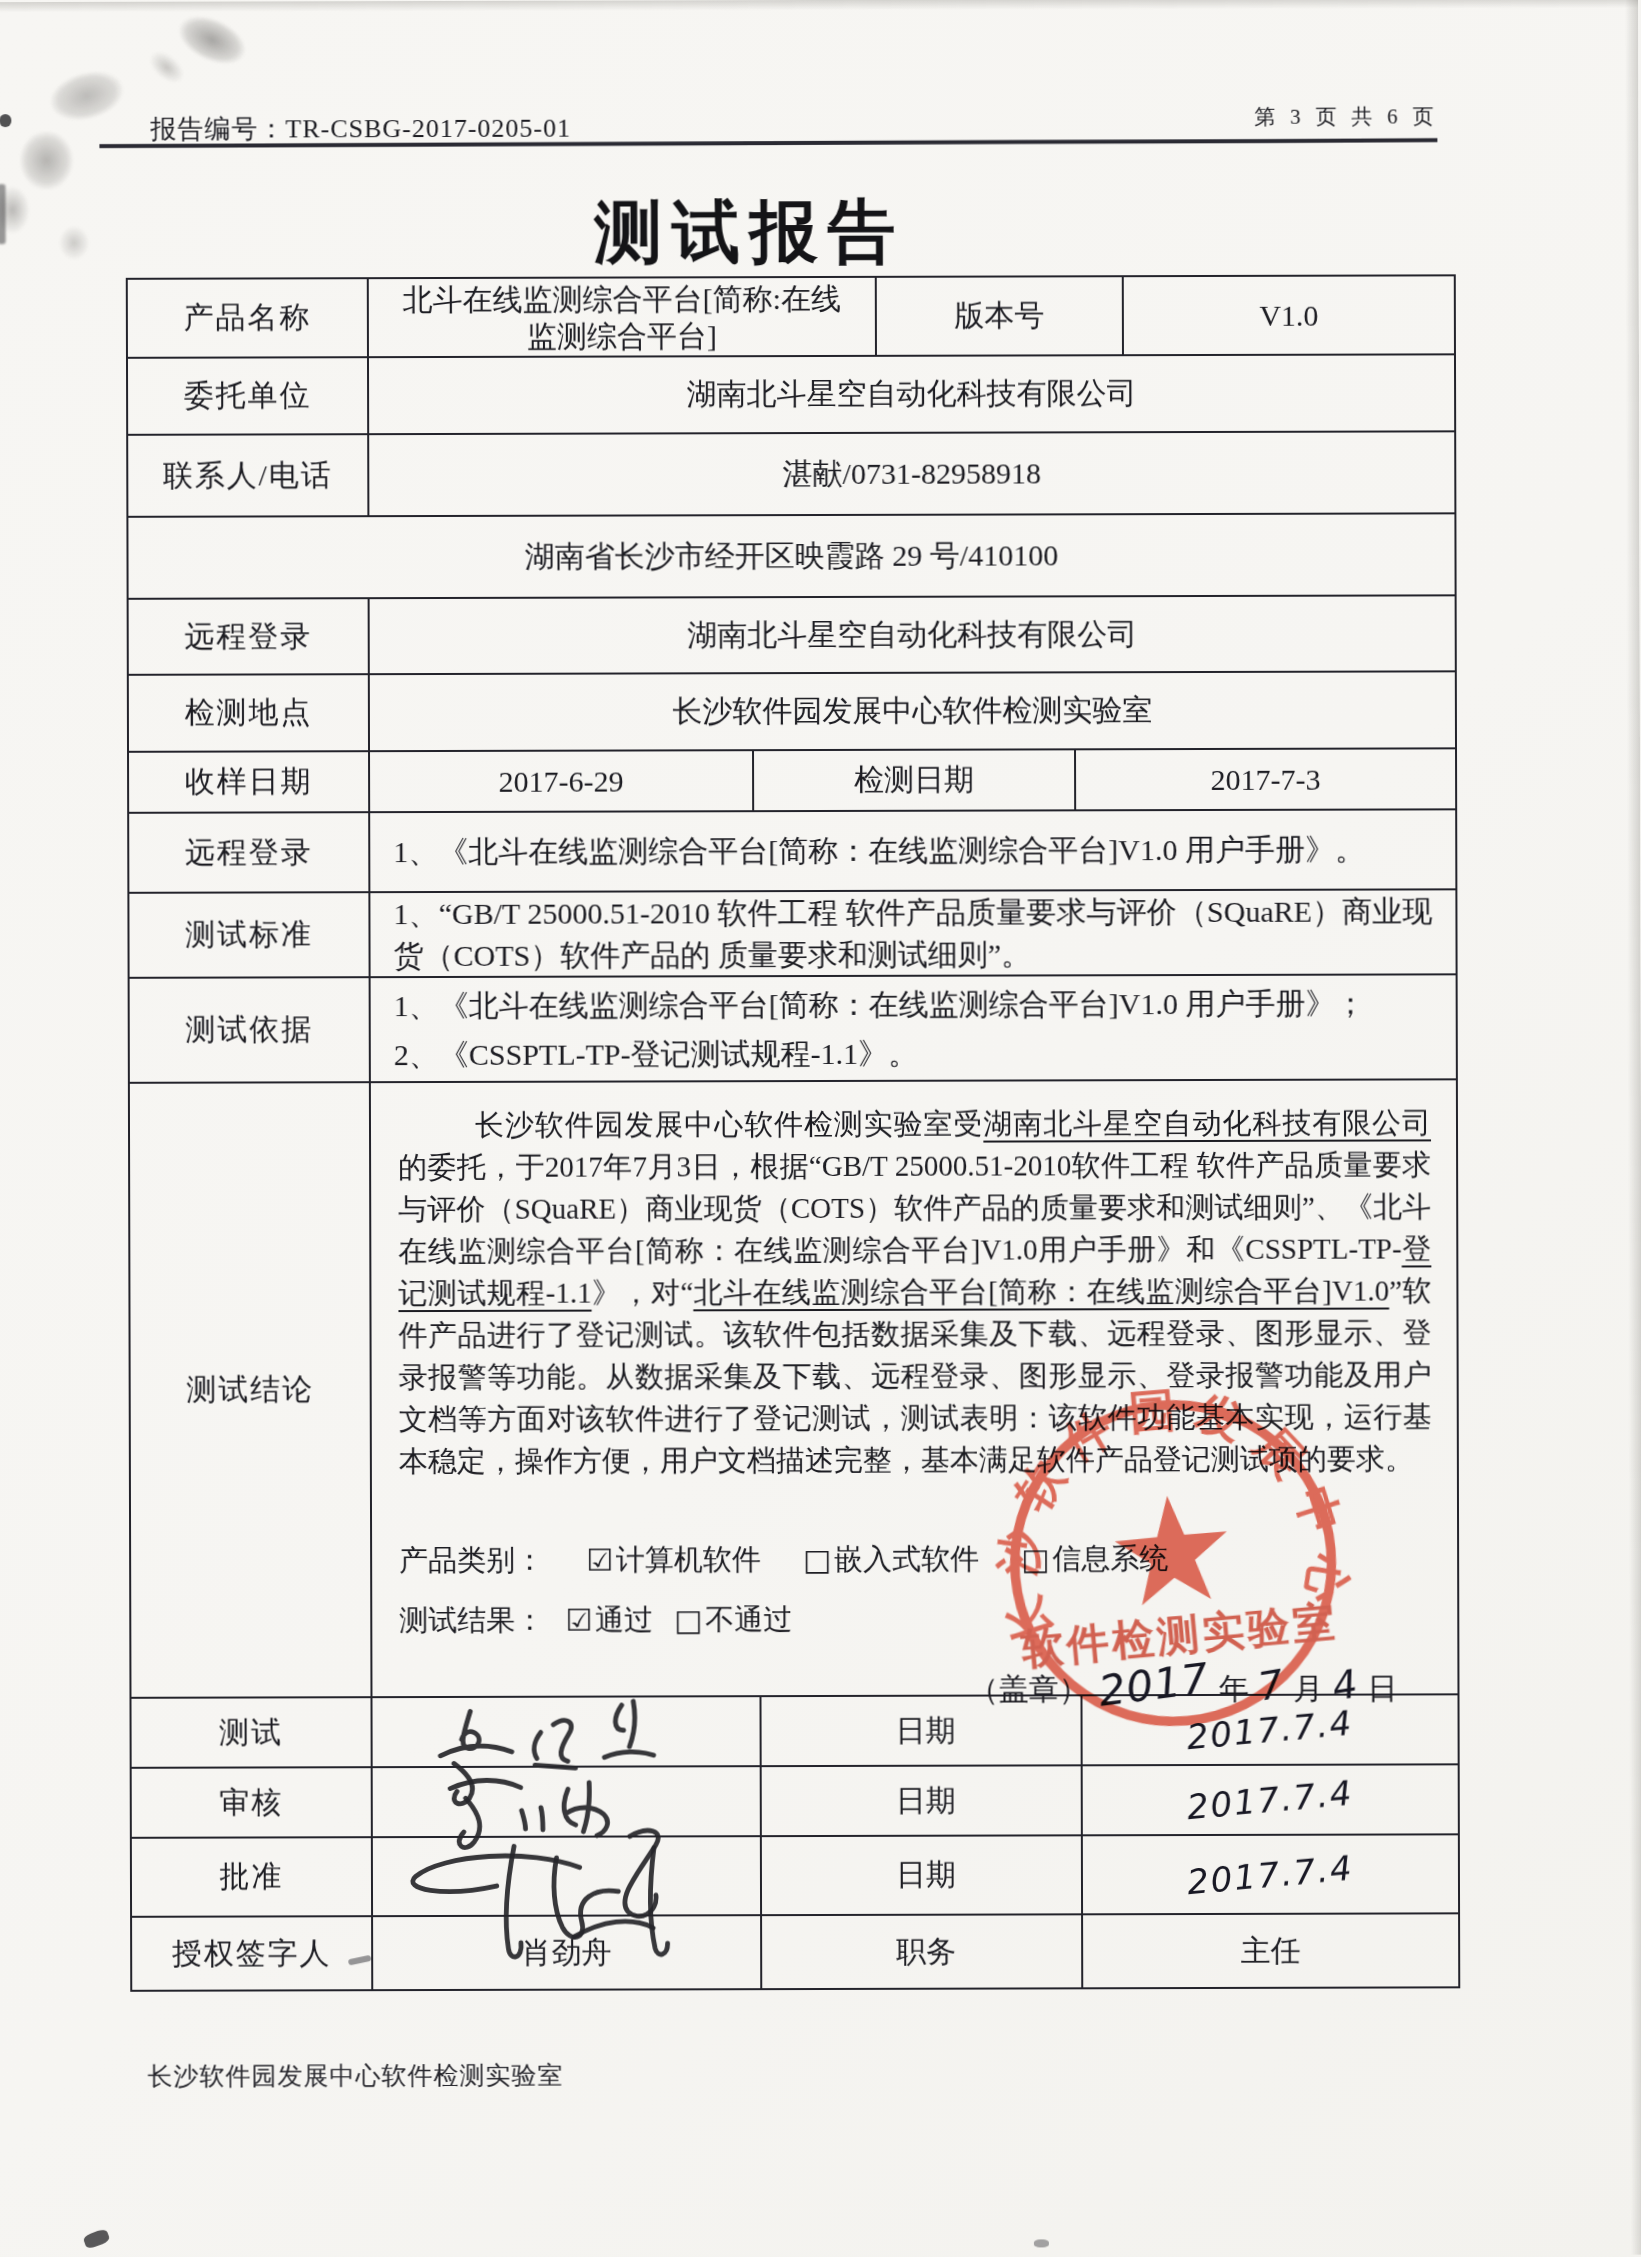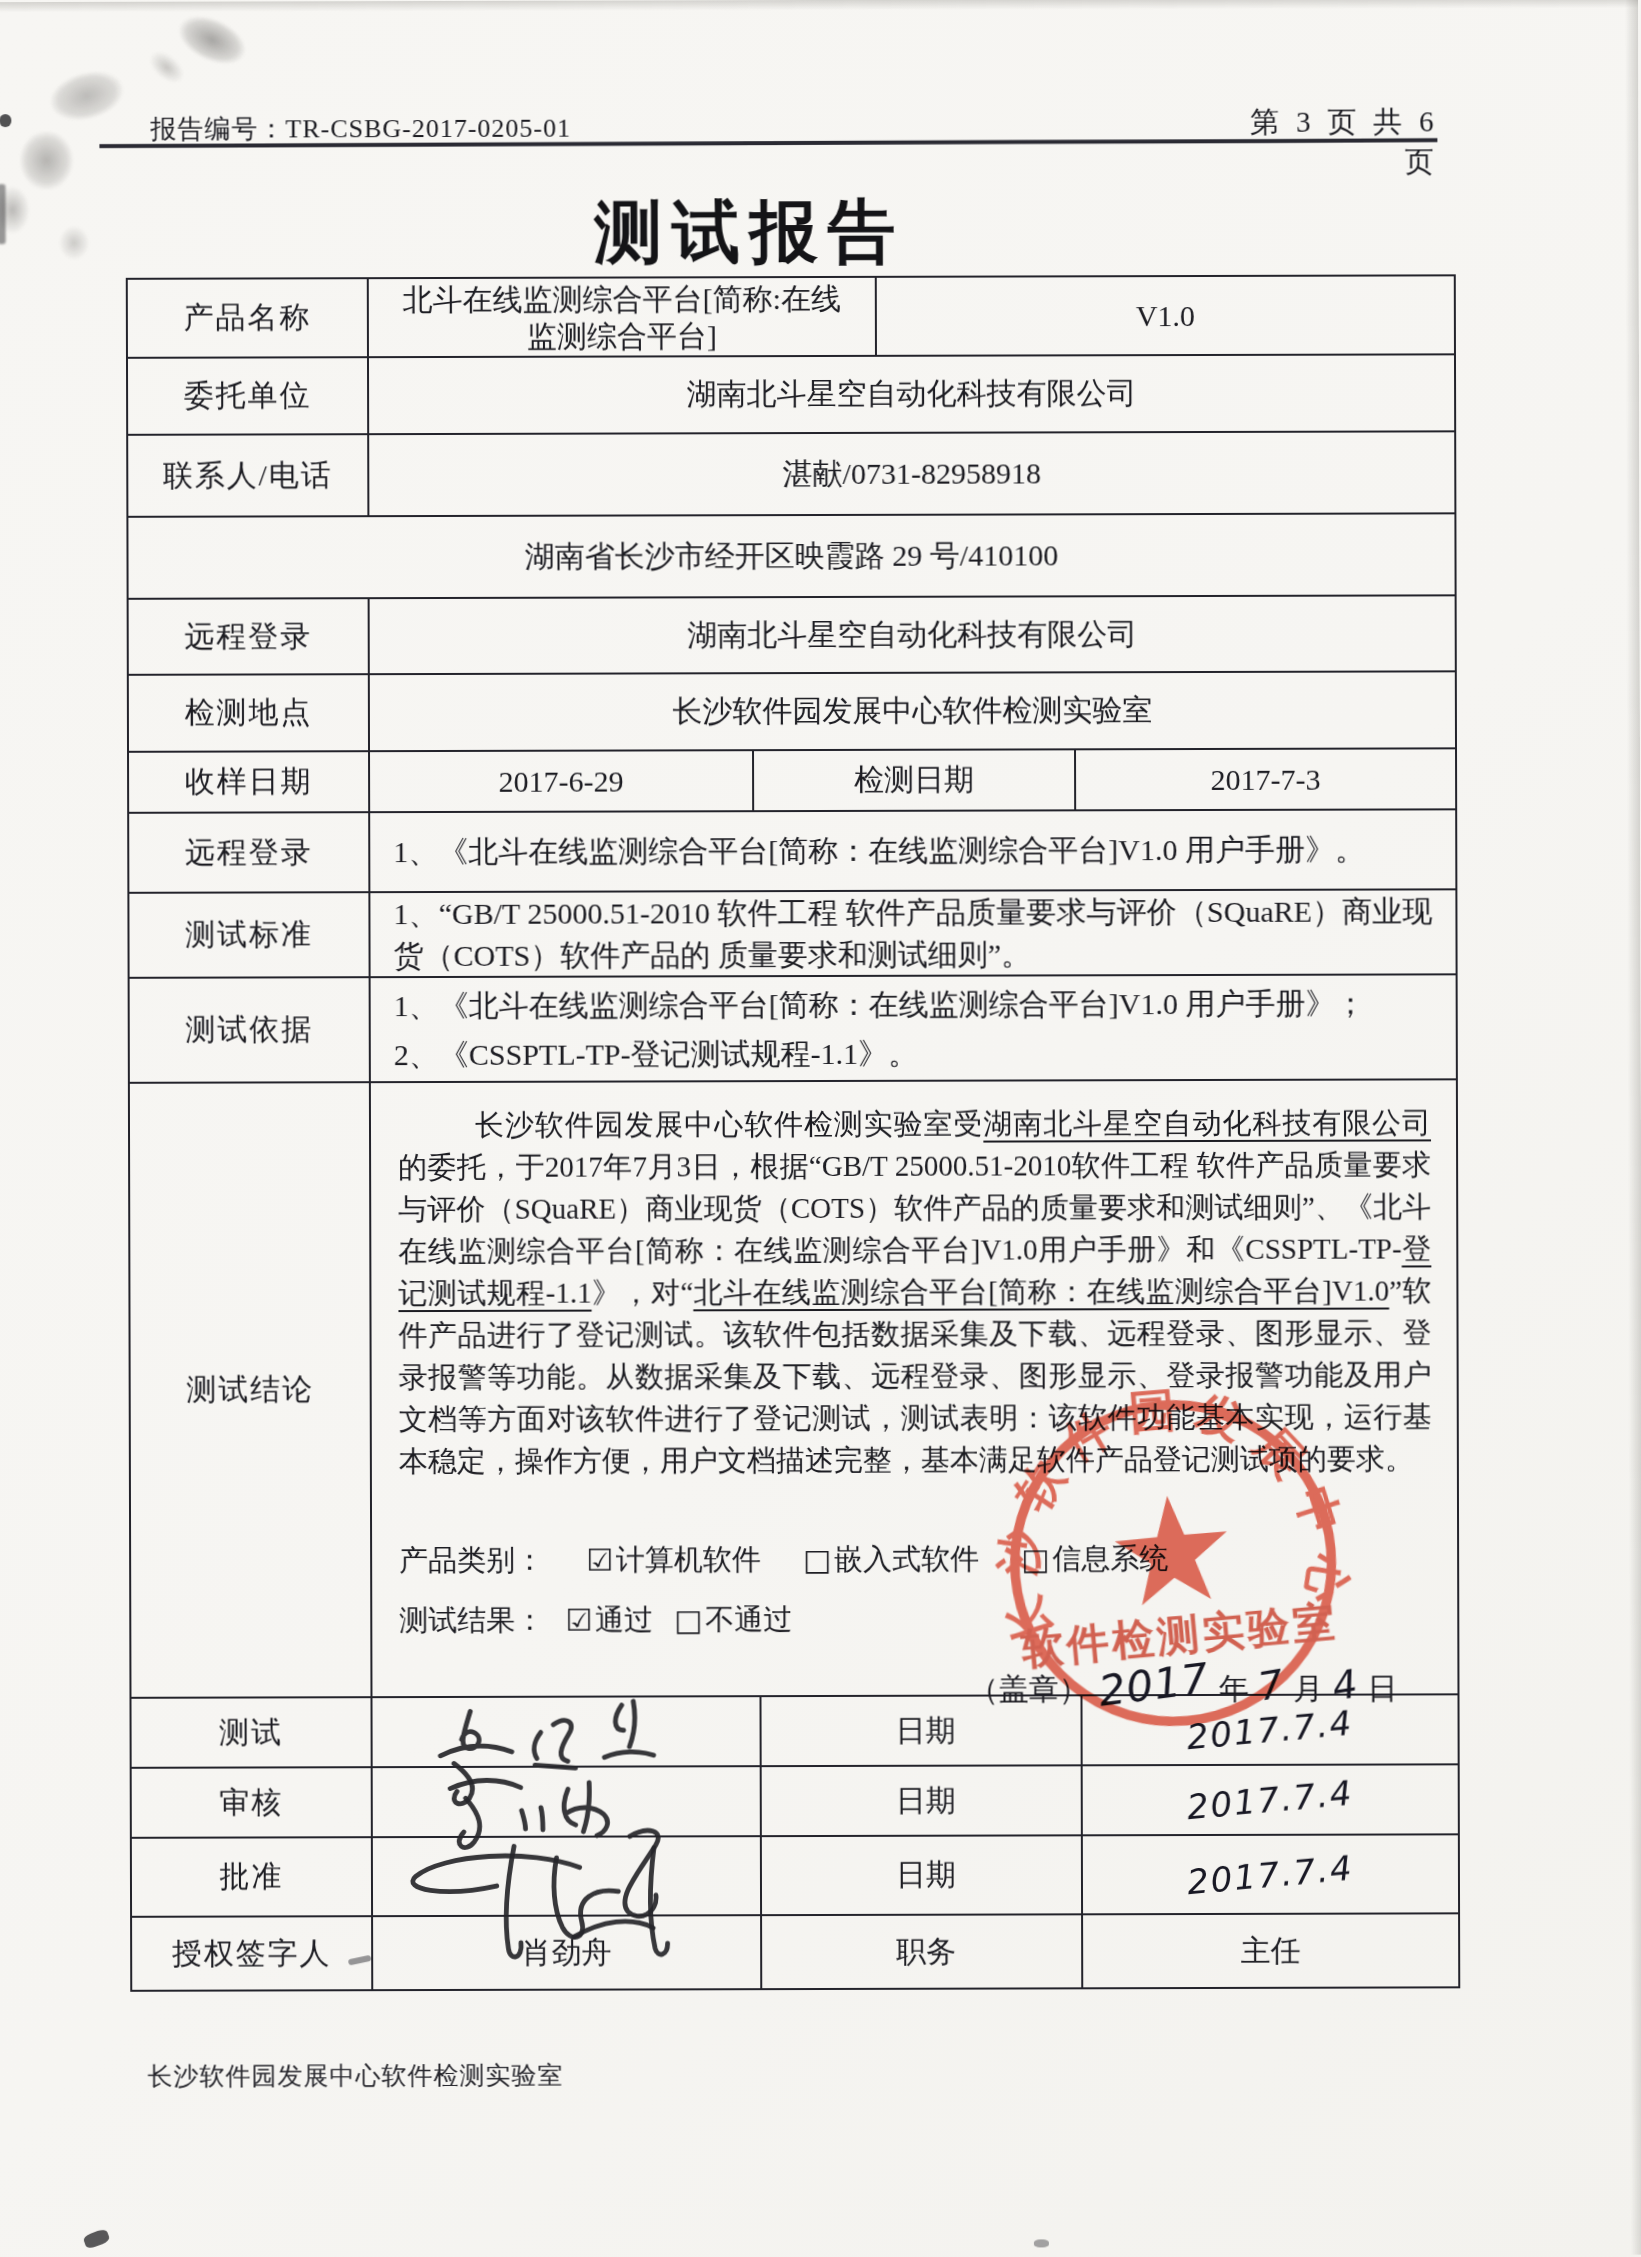--- a/index.html
+++ b/index.html
@@ -6,21 +6,21 @@
   body {
     width:1641px; height:2257px; position:relative; overflow:hidden;
     background:linear-gradient(135deg,#f7f6f3 0%,#f6f5f2 55%,#f3f2ee 100%);
     font-family:"Liberation Serif", serif;
     color:#1c1c22;
   }
   .content { position:absolute; inset:0; transform:rotate(-0.15deg); }
 
   
   .hdr-left  { position:absolute; left:153px; top:110px; font-size:26px; letter-spacing:1px; }
-  .hdr-right { position:absolute; left:1236px; top:104px; width:205px; font-size:29px; letter-spacing:4.8px; text-align:right; }
+  .hdr-right { position:absolute; left:1236px; top:104px; width:205px; font-size:21px; letter-spacing:4.8px; text-align:right; }
   .hdr-rule  { position:absolute; left:102px; top:141px; width:1338px; height:3.9px; background:#2a2a33; transform:rotate(-0.1deg); }
 
   .title { position:absolute; left:0; top:187px; width:1504px; text-align:center;
            font-size:68px; font-weight:bold; letter-spacing:9.7px; color:#141417; }
 
   
   .tbl { position:absolute; left:128px; top:276px; width:1330px;
          border:2.9px solid #23232b; box-sizing:border-box; background:transparent; }
   .trow { display:flex; box-sizing:border-box; border-bottom:2.9px solid #23232b; }
   .trow:last-child { border-bottom:none; }
@@ -127,20 +127,21 @@
   <div class="hdr-right">第 3 页 共 6 页</div>
   <div class="hdr-rule"></div>
 
   <div class="title">测试报告</div>
 
   <div class="tbl">
 
     <div class="trow r1">
       <div class="tcell lblc">产品名称</div>
       <div class="tcell c2">北斗在线监测综合平台[简称:在线监测综合平台]</div>
+      <div class="tcell c3">版本号</div>
       <div class="tcell grow">V1.0</div>
     </div>
 
     <div class="trow r2">
       <div class="tcell lblc">委托单位</div>
       <div class="tcell grow">湖南北斗星空自动化科技有限公司</div>
     </div>
 
     <div class="trow r3">
       <div class="tcell lblc">联系人/电话</div>

